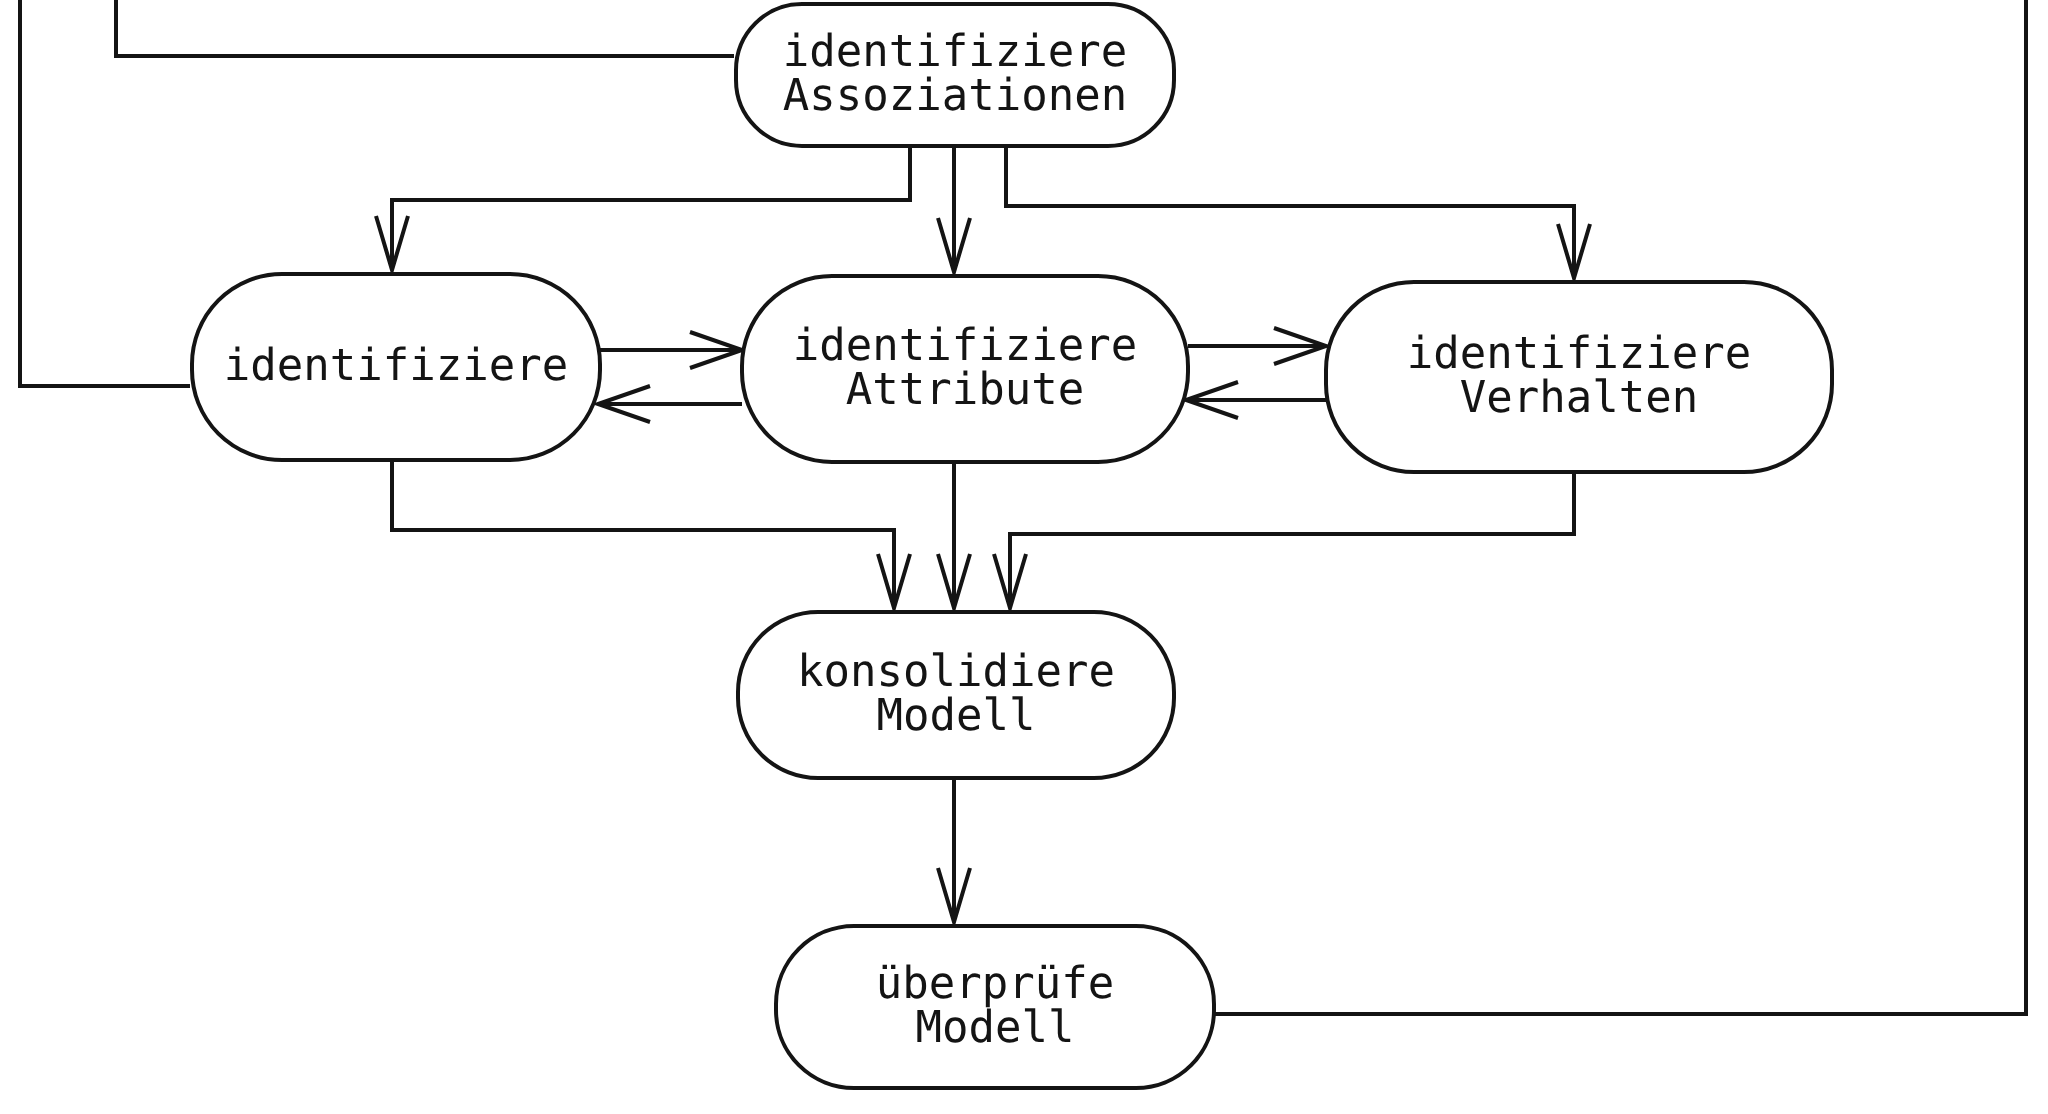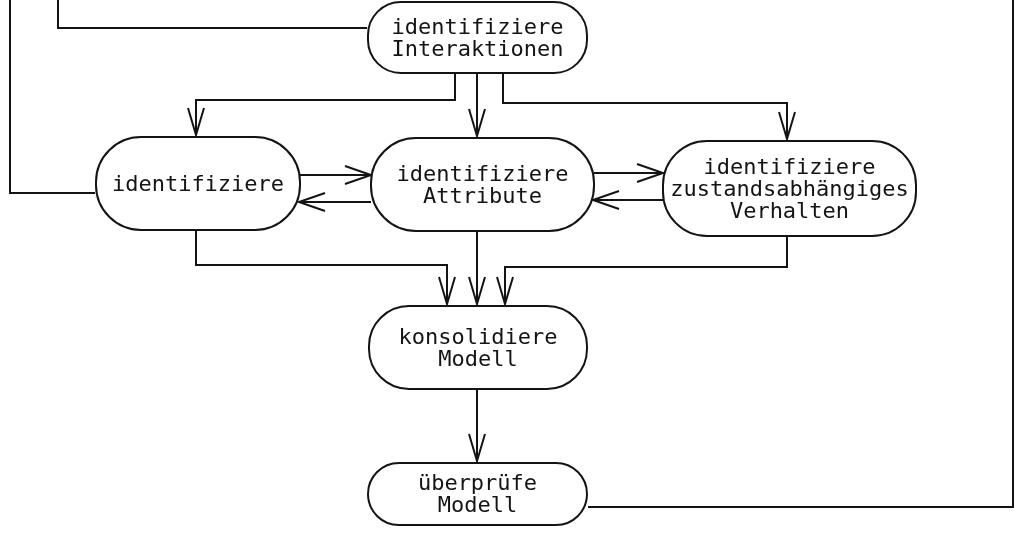--- a/index.html
+++ b/index.html
@@ -35,21 +35,21 @@
     font-size:22px;line-height:22px;
     white-space:nowrap;
   }
   .node span{display:block;}
   
   #n-interaktionen{left:367px;top:1px;width:221px;height:73px;border-radius:34px;}
   #n-assoziationen{left:95px;top:136px;width:206px;height:95px;border-radius:46px;}
   #n-attribute{left:370px;top:137px;width:225px;height:95px;border-radius:46px;}
   #n-verhalten{left:662px;top:140px;width:255px;height:97px;border-radius:45px;}
   #n-konsolidiere{left:368px;top:305px;width:220px;height:85px;border-radius:41px;}
-  #n-ueberpruefe{left:367px;top:462px;width:221px;height:64px;border-radius:40px;}
+  #n-ueberpruefe{left:387px;top:462px;width:221px;height:83px;border-radius:40px;}
 </style>
 </head>
 <body>
 
 <div class="canvas">
 
   <svg class="wires" viewBox="0 0 1024 557" xmlns="http://www.w3.org/2000/svg" aria-hidden="true">
 
     <path d="M 10 0 V 193 H 95"></path>
 
@@ -75,35 +75,34 @@
 
     <path d="M 787 237 V 267 H 505 V 304 M 497 277 L 505 304 L 513 277"></path>
 
     <path d="M 477 390 V 461 M 469 434 L 477 461 L 485 434"></path>
 
     <path d="M 588 507 H 1013 V 0"></path>
   </svg>
 
   <div class="node" id="n-interaktionen">
     <span>identifiziere</span>
-    <span>Interaktionen</span>
+    <span>Assoziationen</span>
   </div>
 
   <div class="node" id="n-assoziationen">
     <span>identifiziere</span>
   </div>
 
   <div class="node" id="n-attribute">
     <span>identifiziere</span>
     <span>Attribute</span>
   </div>
 
   <div class="node" id="n-verhalten">
     <span>identifiziere</span>
-    <span>zustandsabhängiges</span>
     <span>Verhalten</span>
   </div>
 
   <div class="node" id="n-konsolidiere">
     <span>konsolidiere</span>
     <span>Modell</span>
   </div>
 
   <div class="node" id="n-ueberpruefe">
     <span>überprüfe</span>

